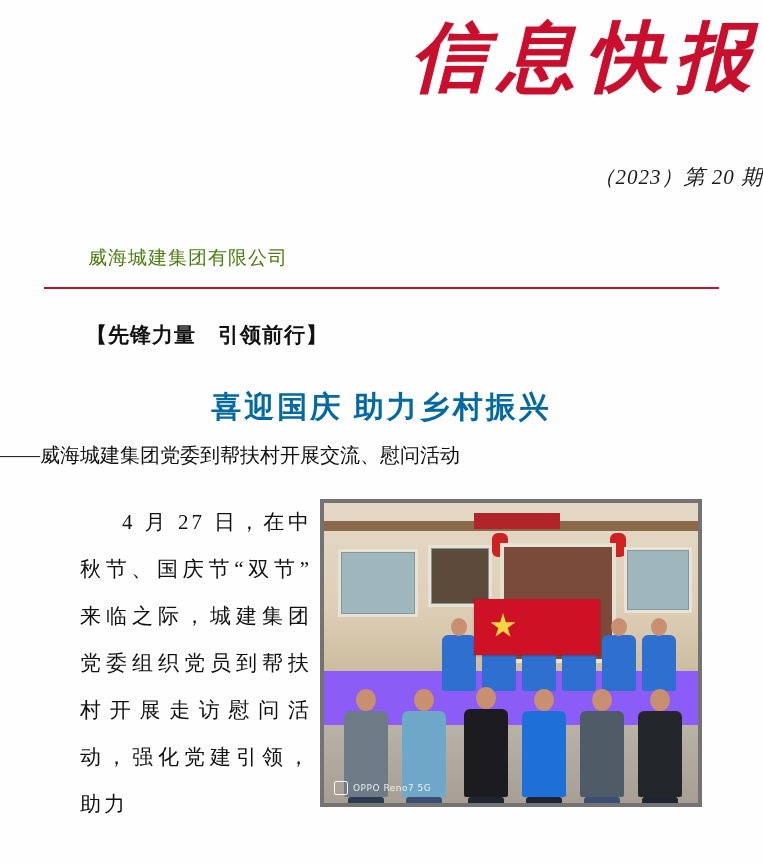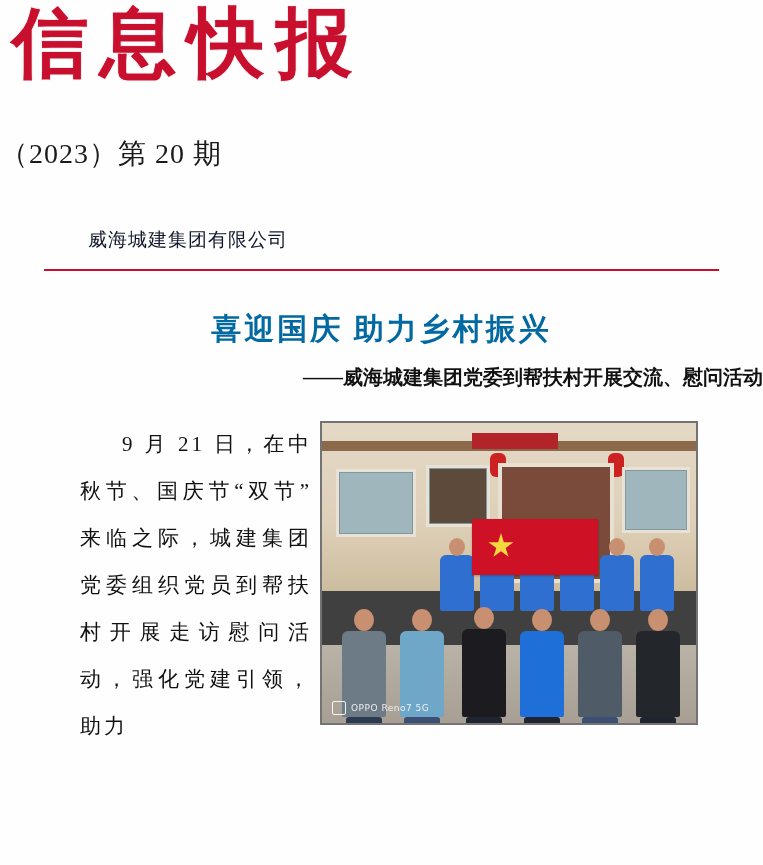--- a/index.html
+++ b/index.html
@@ -17,49 +17,51 @@
   }
   .page {
     width: 763px;
     height: 865px;
     position: relative;
     background: #fefefe;
   }
 
   
   .masthead {
-    text-align: left;
+    text-align: right;
+    padding-top: 14px;
+    font-style: italic;
   }
   .masthead-title {
     font-family: "DejaVu Serif", "Liberation Serif", serif;
     font-size: 76px;
     line-height: 1.12;
     font-weight: bold;
     color: #c8102e;
     letter-spacing: 12px;
     text-indent: 12px;
     text-shadow: 0 0 1px #c8102e;
   }
   .issue-line {
-    margin-top: 50px;
-    font-size: 28px;
+    margin-top: 64px;
+    font-size: 21px;
     letter-spacing: 1px;
     color: #1a1a1a;
     font-family: "Liberation Serif", serif;
   }
 
   
   .org-row {
     margin-top: 54px;
     padding: 0 86px 0 88px;
     display: flex;
     align-items: baseline;
     justify-content: space-between;
     font-size: 19px;
-    color: #0f172a;
+    color: #4d7c0f;
   }
   .org-name { letter-spacing: 1px; }
   .org-date { letter-spacing: 1px; }
 
   .rule {
     margin: 16px 44px 0 44px;
     height: 2px;
     background: #c8102e;
   }
 
@@ -76,23 +78,23 @@
   .headline {
     margin-top: 38px;
     text-align: center;
     font-size: 30px;
     font-weight: bold;
     letter-spacing: 3px;
     color: #0369a1;
   }
   .subheadline {
     margin-top: 14px;
-    text-align: right;
+    text-align: left;
     font-size: 20px;
-    font-weight: bold;
+    font-weight: normal;
     letter-spacing: 0px;
     color: #111;
   }
 
   
   .content {
     margin-top: 30px;
     padding: 0 60px 0 80px;
     display: flex;
     align-items: flex-start;
@@ -114,22 +116,22 @@
   .photo-wrap {
     margin-left: 8px;
     flex: 1 1 auto;
     position: relative;
   }
   .photo {
     position: relative;
     width: 374px;
     height: 300px;
     overflow: hidden;
-    background: #404040;
-    border: 2px solid #737373;
+    background: #8b5cf6;
+    border: 4px solid #737373;
   }
   
   .ph-sky {
     position: absolute; left: 0; top: 0; right: 0; height: 44%;
     background: linear-gradient(#d8cfc0, #cfc4b2);
   }
   .ph-wall {
     position: absolute; left: 0; top: 0; right: 0; height: 56%;
     background: linear-gradient(#e4d9c6 0%, #decfb8 60%, #cdbd9f 100%);
   }
@@ -216,29 +218,30 @@
     <div class="masthead-title">信息快报</div>
     <div class="issue-line">（2023）第 20 期</div>
   </div>
 
   <div class="org-row">
     <div class="org-name">威海城建集团有限公司</div>
   </div>
 
   <div class="rule"></div>
 
+  <div class="kicker">【先锋力量　引领前行】</div>
 
   <div class="headline">喜迎国庆  助力乡村振兴</div>
 
   <div class="subheadline">——威海城建集团党委到帮扶村开展交流、慰问活动</div>
 
   <div class="content">
 
     <div class="body-col">
-      <p>9 月 21 日，在中秋节、国庆节“双节”来临之际，城建集团党委组织党员到帮扶村开展走访慰问活动，强化党建引领，助力</p>
+      <p>4 月 27 日，在中秋节、国庆节“双节”来临之际，城建集团党委组织党员到帮扶村开展走访慰问活动，强化党建引领，助力</p>
     </div>
 
     <div class="photo-wrap">
       <div class="photo">
         <div class="ph-sky"></div>
         <div class="ph-wall"></div>
         <div class="ph-roofline"></div>
         <div class="ph-banner"></div>
         <div class="ph-lantern l1"></div>
         <div class="ph-lantern l2"></div>

